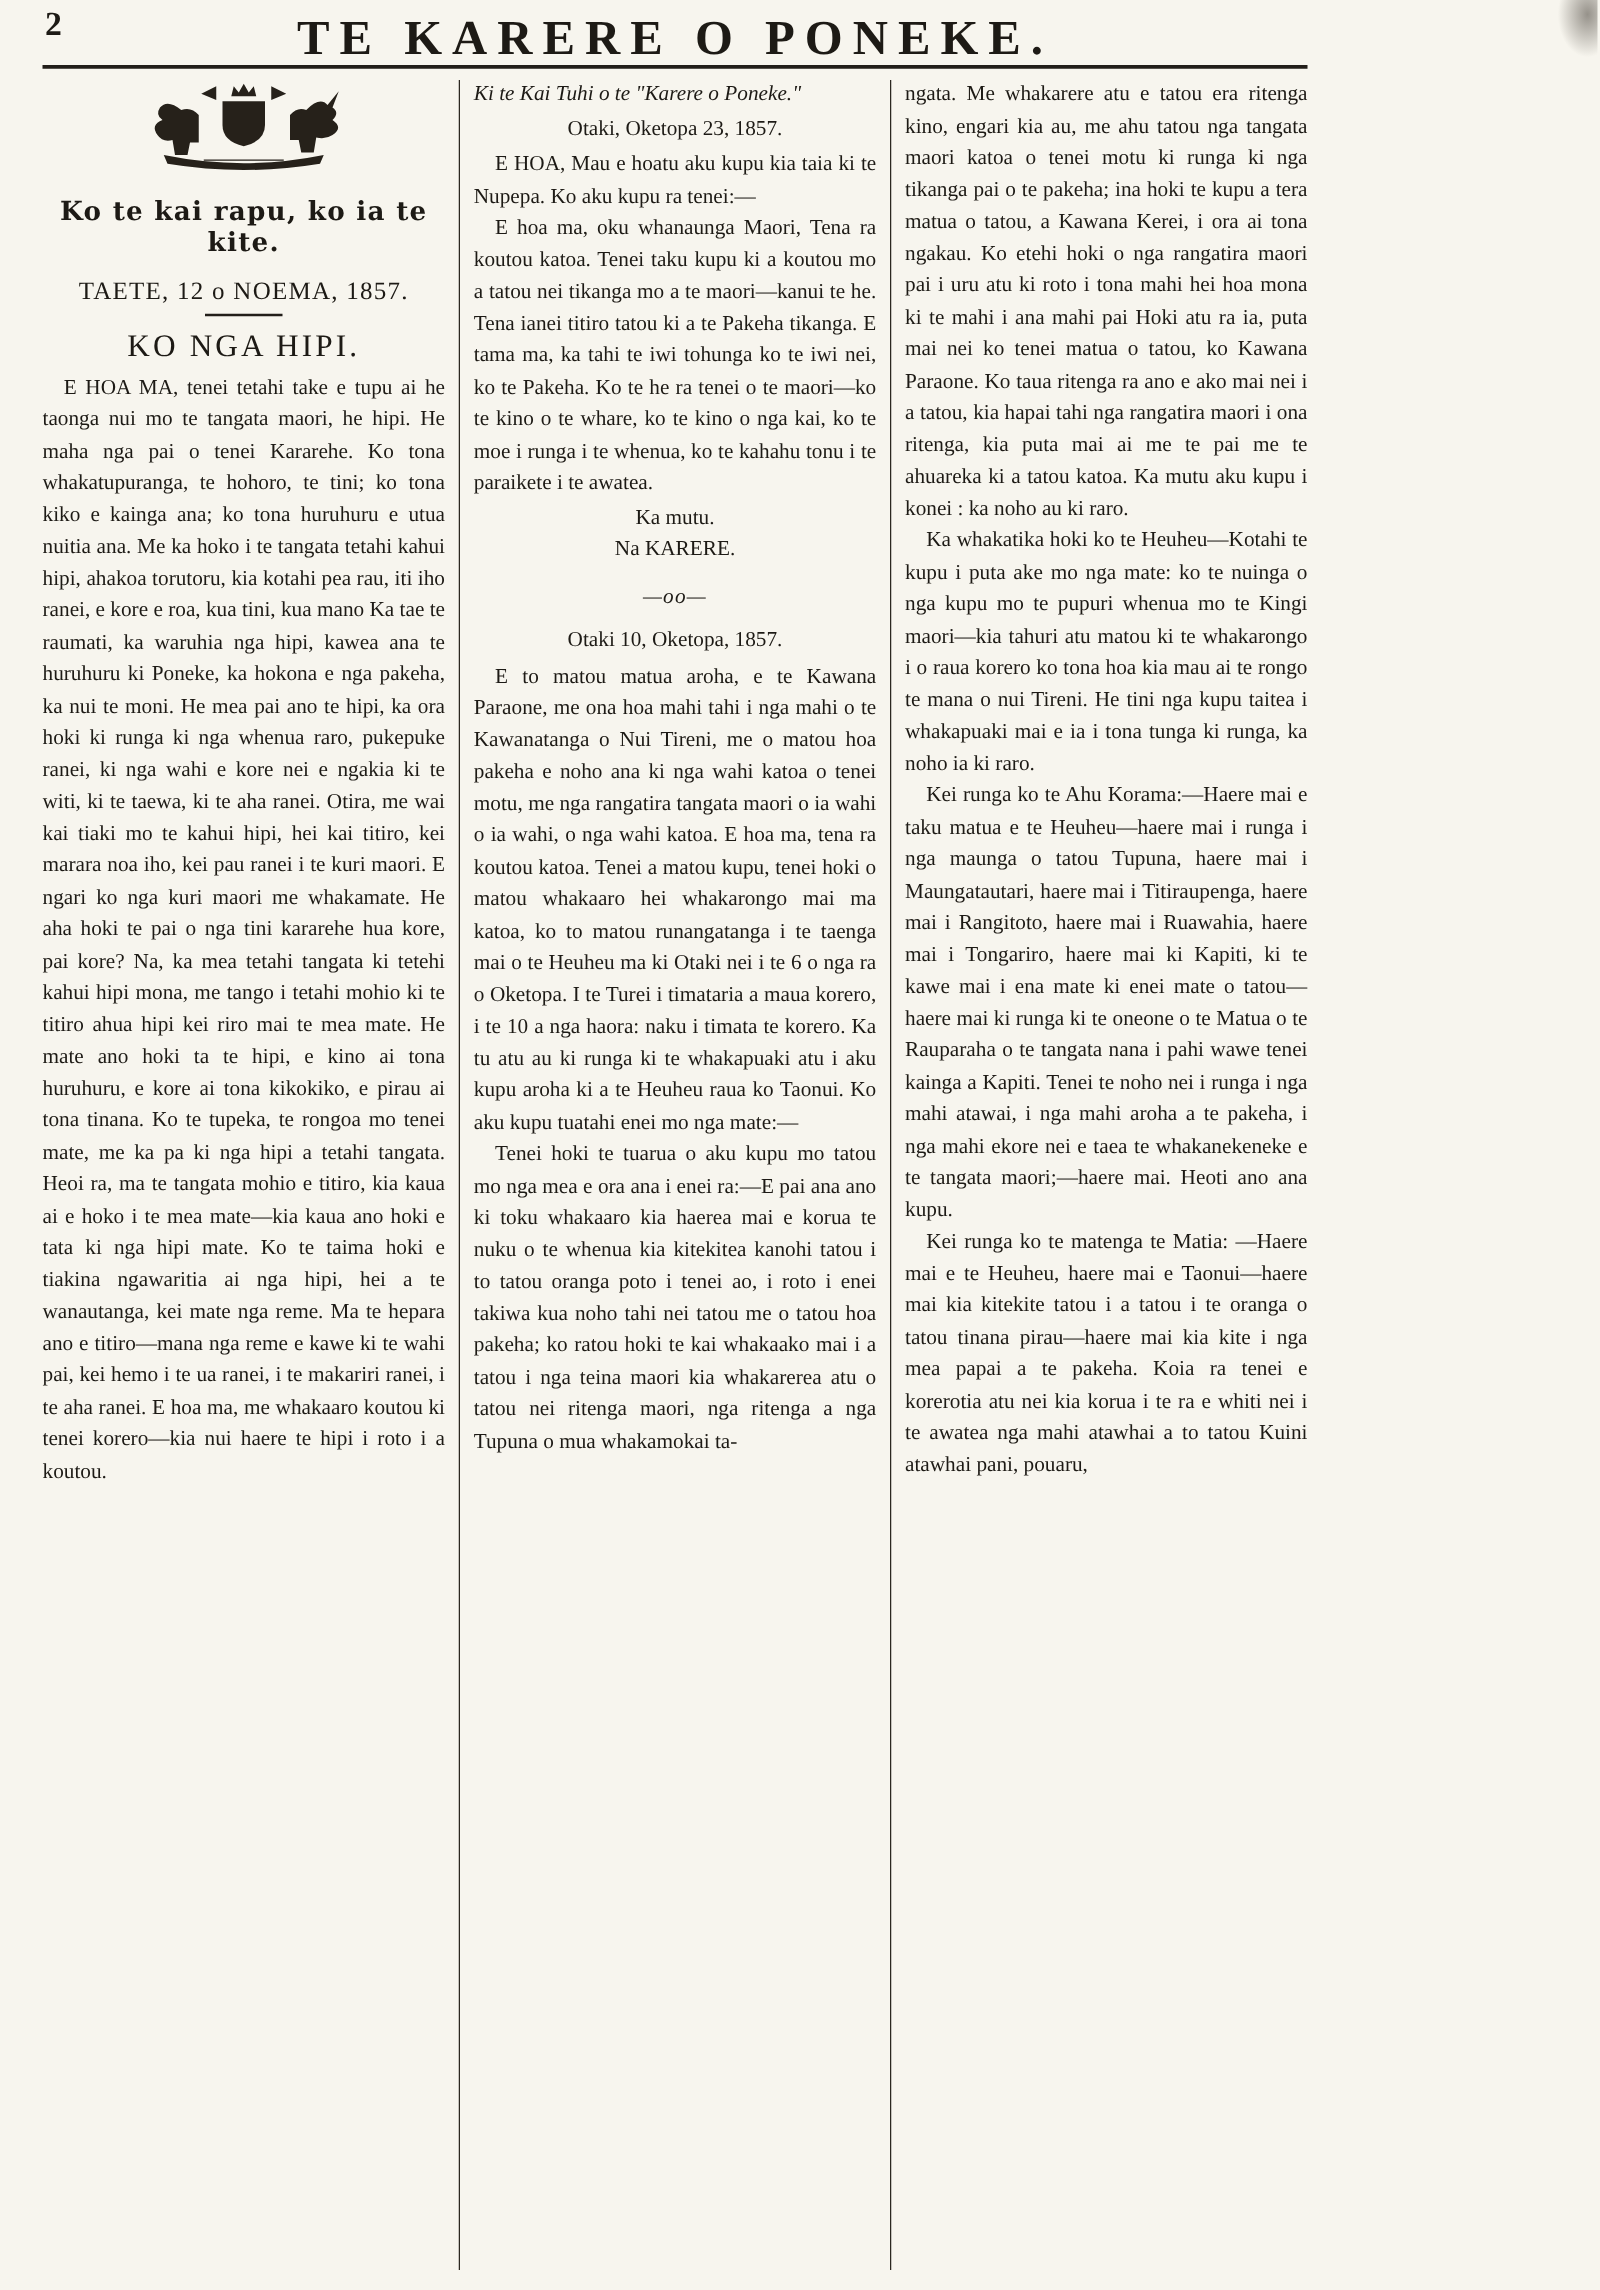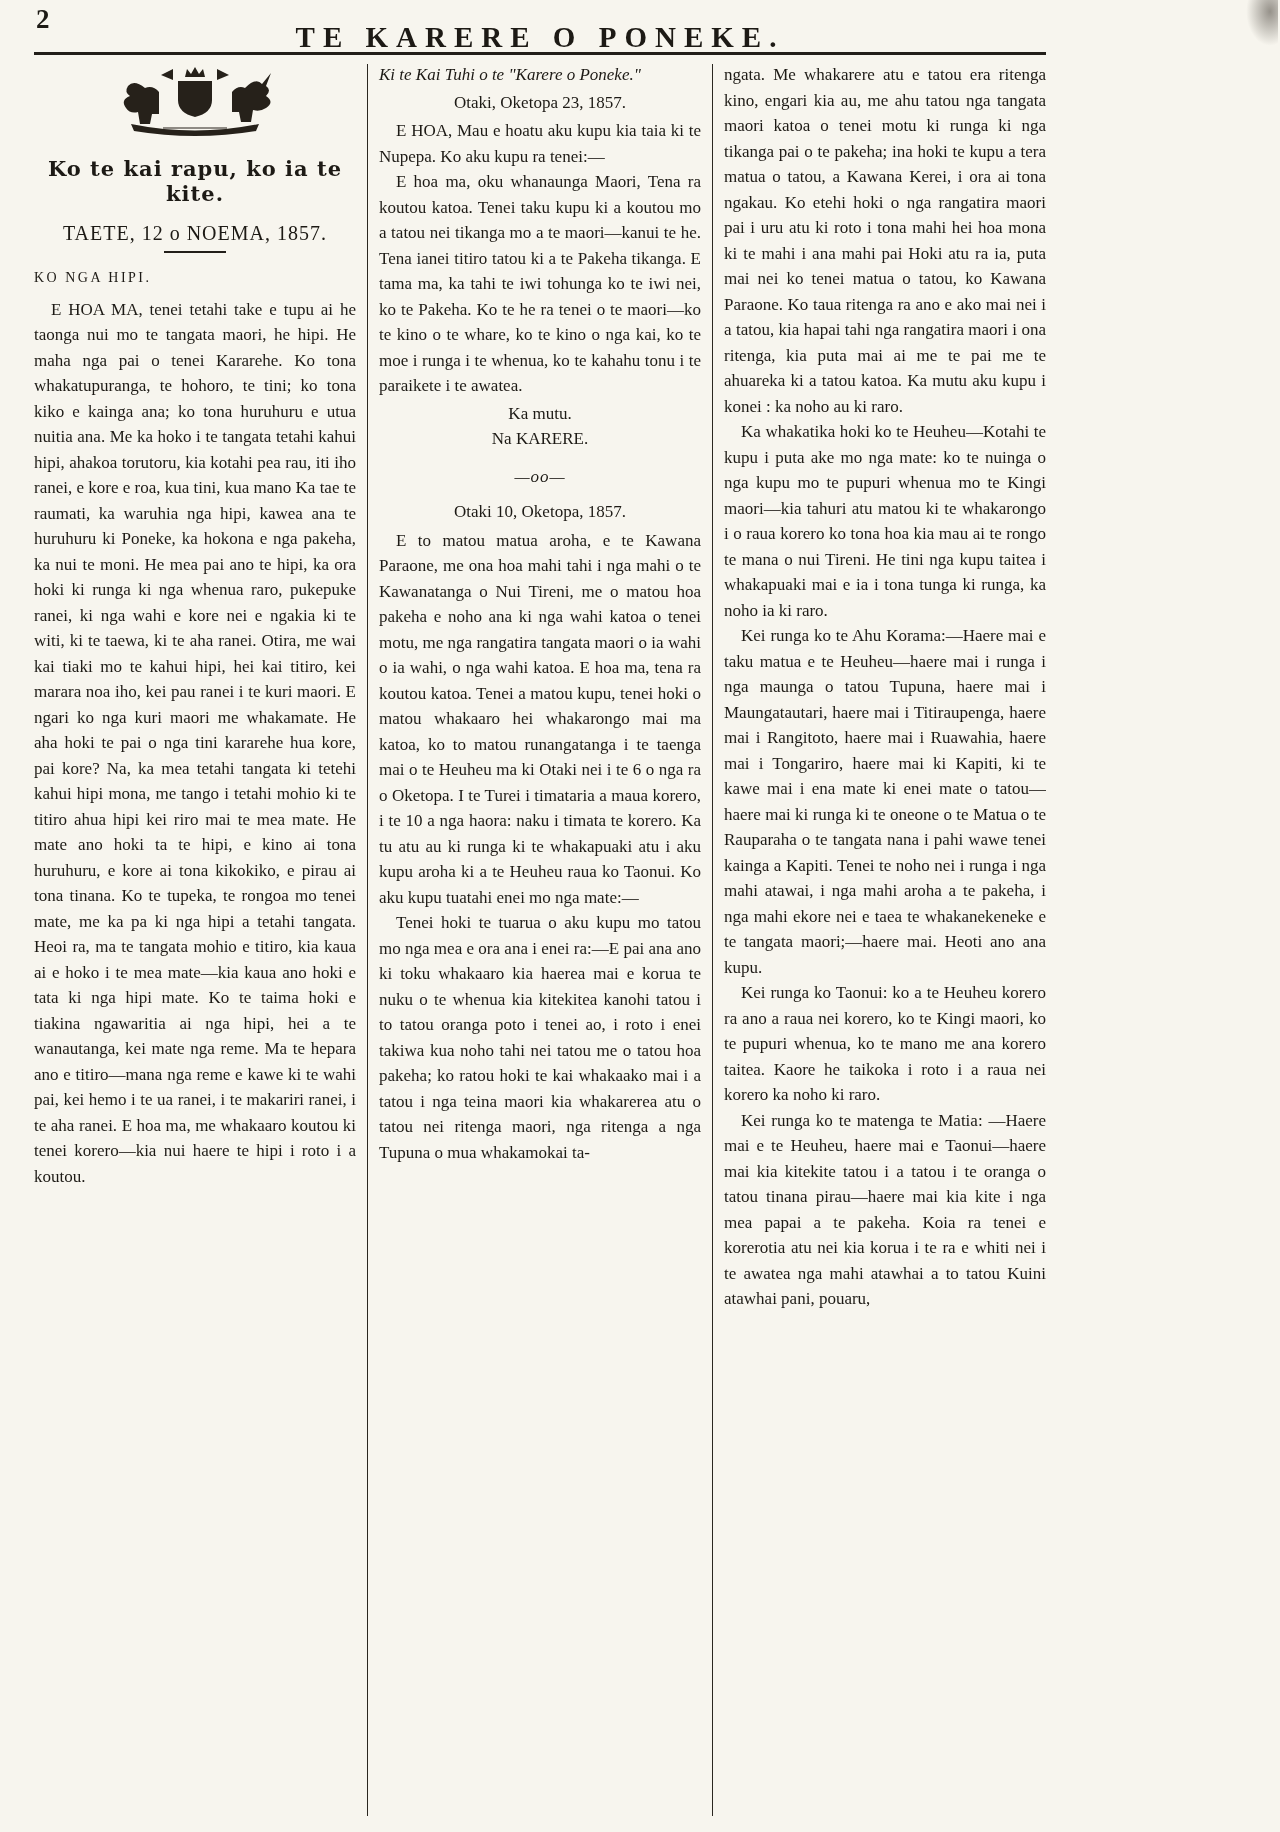--- a/index.html
+++ b/index.html
@@ -19,22 +19,22 @@
   .header {
     position: relative;
     width: 1012px; margin-left: 34px;
     padding-top: 8px; height: 44px;
   }
   .page-num {
     position: absolute; left: 2px; top: 4px;
     font-size: 27px; font-weight: bold;
   }
   .title {
-    margin: 13px; text-align: center;
-    font-size: 29px; font-weight: bold;
+    margin: 0; text-align: center;
+    font-size: 39px; font-weight: bold;
     letter-spacing: 8px; white-space: nowrap;
   }
   .header-rule {
     width: 1012px; margin-left: 34px;
     border-top: 3px solid #221e19; height: 0;
   }
   
   .columns {
     display: flex;
     width: 1012px; margin-left: 34px;
@@ -64,22 +64,22 @@
   }
   .dateline {
     text-align: center; text-indent: 0;
     font-size: 20px; letter-spacing: 1px;
   }
   .dateline-rule {
     width: 62px; border-top: 2.5px solid #221e19;
     margin: 5px auto 12px; height: 0;
   }
   .article-heading {
-    margin: 0 0 6px; text-align: left;
-    font-size: 14px; font-weight: normal;
+    margin: 0 0 6px; text-align: center;
+    font-size: 25px; font-weight: normal;
     letter-spacing: 2.5px;
   }
   
   .salutation {
     text-align: left; text-indent: 0;
     font-style: italic; margin-bottom: 2px;
   }
   .place-date { text-align: center; text-indent: 0; margin-bottom: 3px; }
   .closing   { text-align: center; text-indent: 0; margin-top: 2px; }
   .signature { text-align: center; text-indent: 0; margin-bottom: 4px; }
@@ -149,18 +149,17 @@
       <p>E to matou matua aroha, e te Kawana Paraone, me ona hoa mahi tahi i nga mahi o te Kawanatanga o Nui Tireni, me o matou hoa pakeha e noho ana ki nga wahi katoa o tenei motu, me nga rangatira tangata maori o ia wahi o ia wahi, o nga wahi katoa. E hoa ma, tena ra koutou katoa. Tenei a matou kupu, tenei hoki o matou whakaaro hei whakarongo mai ma katoa, ko to matou runangatanga i te taenga mai o te Heuheu ma ki Otaki nei i te 6 o nga ra o Oketopa. I te Turei i timataria a maua korero, i te 10 a nga haora: naku i timata te korero. Ka tu atu au ki runga ki te whakapuaki atu i aku kupu aroha ki a te Heuheu raua ko Taonui. Ko aku kupu tuatahi enei mo nga mate:—</p>
       <p>Tenei hoki te tuarua o aku kupu mo tatou mo nga mea e ora ana i enei ra:—E pai ana ano ki toku whakaaro kia haerea mai e korua te nuku o te whenua kia kitekitea kanohi tatou i to tatou oranga poto i tenei ao, i roto i enei takiwa kua noho tahi nei tatou me o tatou hoa pakeha; ko ratou hoki te kai whakaako mai i a tatou i nga teina maori kia whakarerea atu o tatou nei ritenga maori, nga ritenga a nga Tupuna o mua whakamokai ta-</p>
     </div>
 
     <div class="vrule"></div>
 
     <div class="col">
       <p class="noindent">ngata. Me whakarere atu e tatou era ritenga kino, engari kia au, me ahu tatou nga tangata maori katoa o tenei motu ki runga ki nga tikanga pai o te pakeha; ina hoki te kupu a tera matua o tatou, a Kawana Kerei, i ora ai tona ngakau. Ko etehi hoki o nga rangatira maori pai i uru atu ki roto i tona mahi hei hoa mona ki te mahi i ana mahi pai Hoki atu ra ia, puta mai nei ko tenei matua o tatou, ko Kawana Paraone. Ko taua ritenga ra ano e ako mai nei i a tatou, kia hapai tahi nga rangatira maori i ona ritenga, kia puta mai ai me te pai me te ahuareka ki a tatou katoa. Ka mutu aku kupu i konei : ka noho au ki raro.</p>
       <p>Ka whakatika hoki ko te Heuheu—Kotahi te kupu i puta ake mo nga mate: ko te nuinga o nga kupu mo te pupuri whenua mo te Kingi maori—kia tahuri atu matou ki te whakarongo i o raua korero ko tona hoa kia mau ai te rongo te mana o nui Tireni. He tini nga kupu taitea i whakapuaki mai e ia i tona tunga ki runga, ka noho ia ki raro.</p>
       <p>Kei runga ko te Ahu Korama:—Haere mai e taku matua e te Heuheu—haere mai i runga i nga maunga o tatou Tupuna, haere mai i Maungatautari, haere mai i Titiraupenga, haere mai i Rangitoto, haere mai i Ruawahia, haere mai i Tongariro, haere mai ki Kapiti, ki te kawe mai i ena mate ki enei mate o tatou—haere mai ki runga ki te oneone o te Matua o te Rauparaha o te tangata nana i pahi wawe tenei kainga a Kapiti. Tenei te noho nei i runga i nga mahi atawai, i nga mahi aroha a te pakeha, i nga mahi ekore nei e taea te whakanekeneke e te tangata maori;—haere mai. Heoti ano ana kupu.</p>
-      <p>Kei runga ko Taonui: ko a te Heuheu korero ra ano a raua nei korero, ko te Kingi maori, ko te pupuri whenua, ko te mano me ana korero taitea. Kaore he taikoka i roto i a raua nei korero ka noho ki raro.</p>
       <p>Kei runga ko te matenga te Matia: —Haere mai e te Heuheu, haere mai e Taonui—haere mai kia kitekite tatou i a tatou i te oranga o tatou tinana pirau—haere mai kia kite i nga mea papai a te pakeha. Koia ra tenei e korerotia atu nei kia korua i te ra e whiti nei i te awatea nga mahi atawhai a to tatou Kuini atawhai pani, pouaru,</p>
     </div>
 
   </div>
 </div>
 
 </body></html>

